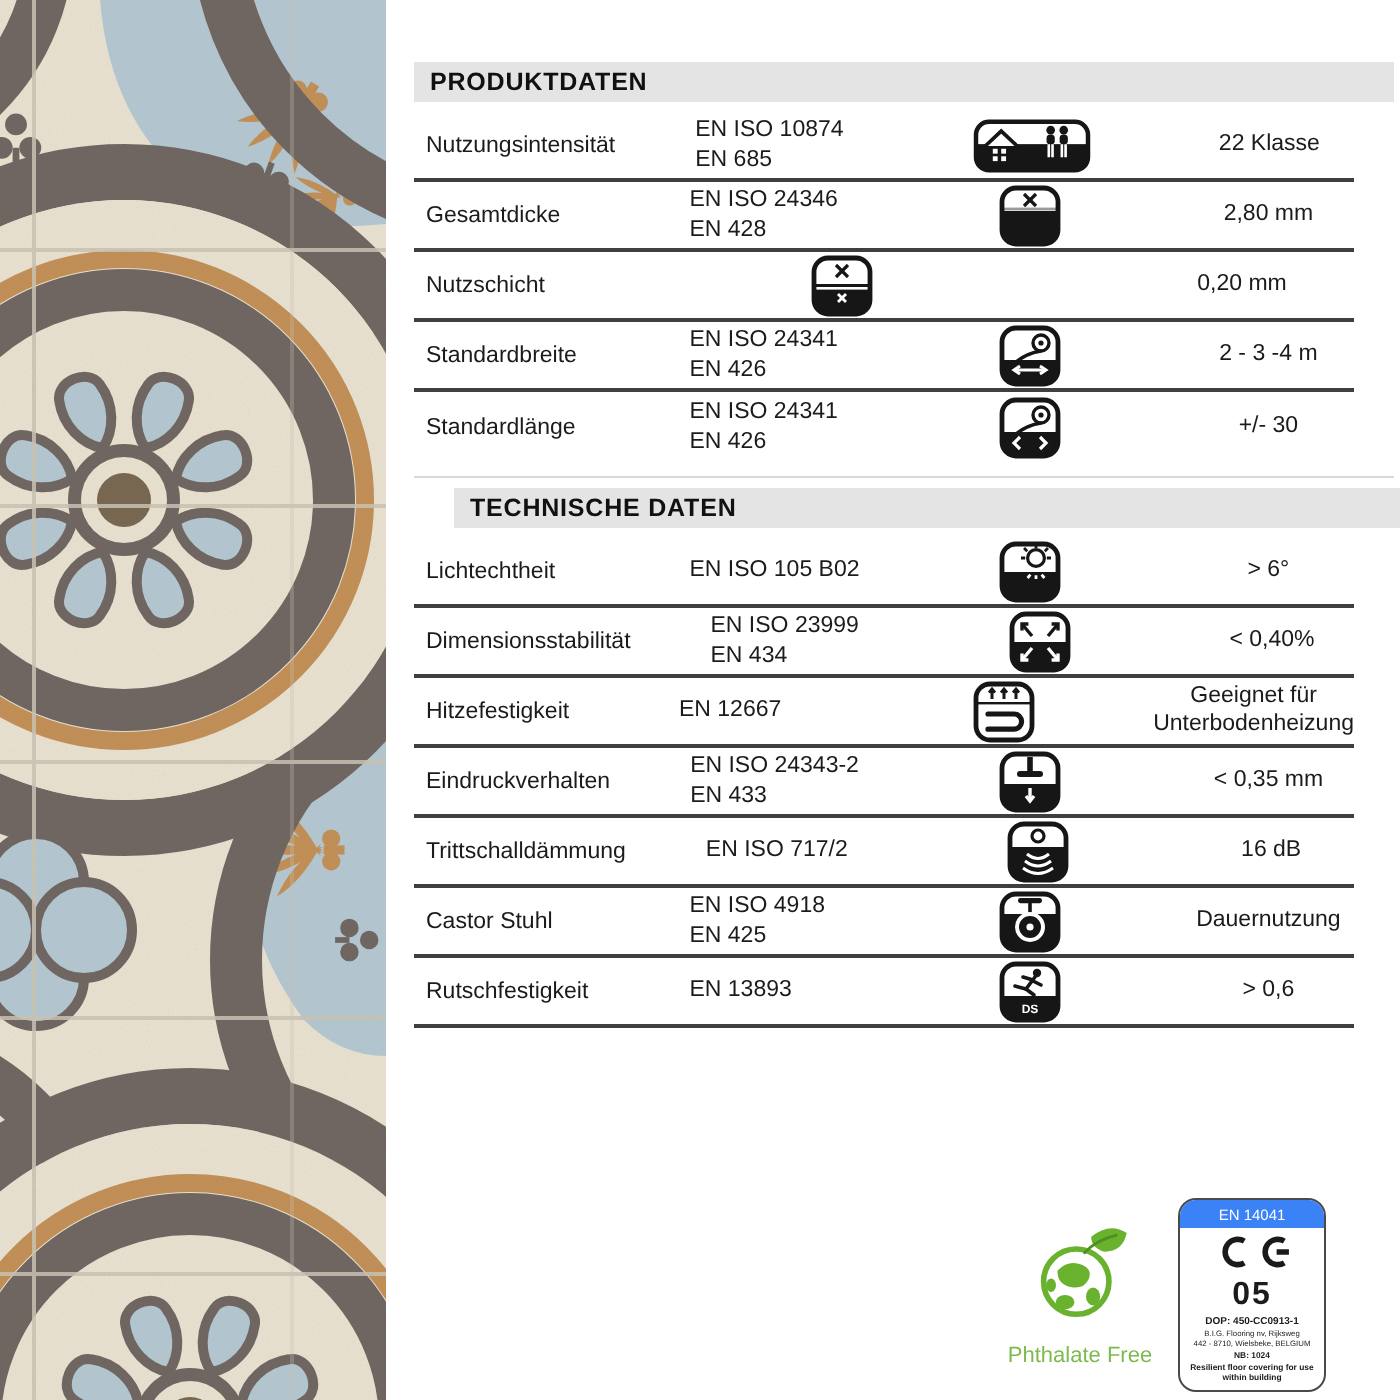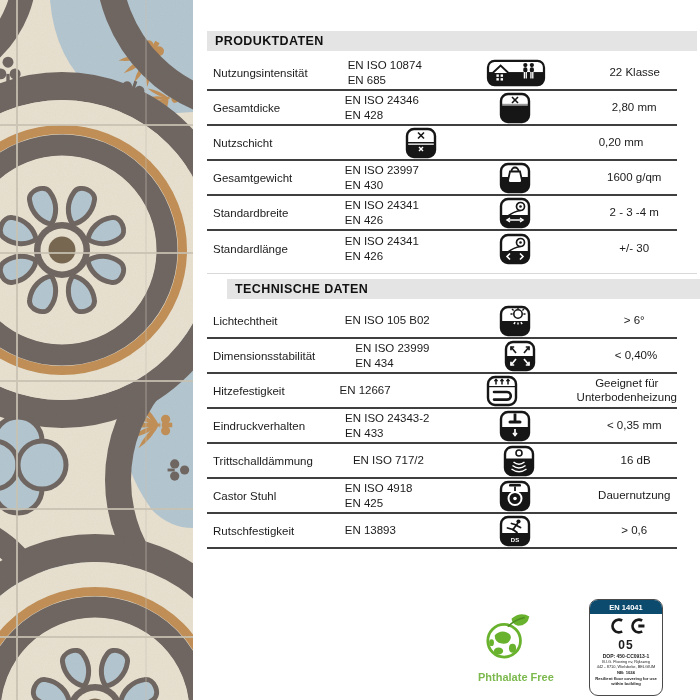--- a/index.html
+++ b/index.html
@@ -13,27 +13,27 @@
   .row{display:flex;align-items:center;height:35px;box-sizing:border-box;
        border-bottom:2px solid #3f3f3f;padding-left:6px;gap:40px;}
   .row.last{border-bottom:none;}
   .c-label{width:120px;font-size:11.5px;}
   .c-std{width:122px;font-size:11.5px;line-height:1.22;white-space:pre-line;}
   .c-icon{width:96px;display:flex;justify-content:center;align-items:center;}
   .c-value{margin-left:auto;width:112px;text-align:center;font-size:11.5px;
            line-height:1.2;white-space:pre-line;}
   .section-divider{border-top:1px solid #D9D9D9;width:490px;margin-top:7px;}
   .bar2{margin-top:5px;margin-left:20px;}
-  .phthalate{position:absolute;left:478px;top:610px;width:124px;font-weight:bold;}
+  .phthalate{position:absolute;left:478px;top:610px;width:124px;text-align:center;}
   .phthalate-text{font-size:11px;color:#7CB94E;margin-top:1px;}
   .ce-card{position:absolute;left:589px;top:599px;width:74px;height:97px;box-sizing:border-box;
            border:1.5px solid #4a4a4a;border-radius:9px;background:#fff;overflow:hidden;
            text-align:center;}
-  .ce-head{background:#0c4a6e;color:#fff;font-size:7.5px;font-weight:bold;padding:2.5px 0;}
-  .ce-year{font-size:12px;font-weight:bold;letter-spacing:1px;margin-top:-1px;}
+  .ce-head{background:#3b82f6;color:#fff;font-size:7.5px;font-weight:normal;padding:2.5px 0;}
+  .ce-year{font-size:16px;font-weight:bold;letter-spacing:1px;margin-top:-1px;}
   .ce-dop{font-size:5px;font-weight:bold;margin-top:1px;}
   .ce-addr{font-size:3.9px;line-height:1.2;white-space:pre-line;margin-top:1px;color:#222;}
   .ce-nb{font-size:4.2px;font-weight:bold;margin-top:1px;}
   .ce-desc{font-size:4.2px;font-weight:bold;line-height:1.2;white-space:pre-line;margin-top:1px;}
 </style>
 </head>
 <body>
 
 <div class="page">
 
@@ -225,42 +225,20 @@
                   <line x1="14" y1="20" x2="18" y2="24"></line>
                   <line x1="18" y1="20" x2="14" y2="24"></line>
                 </g>
             </g>
             <rect x="2" y="2" width="28" height="28" rx="7" fill="none" stroke="#161616" stroke-width="2.4"></rect>
           </svg>
         </div>
         <div class="c-value">0,20 mm</div>
       </div>
 
-      <div class="row">
-        <div class="c-label">Gesamtgewicht</div>
-        <div class="c-std">EN ISO 23997
-EN 430</div>
-        <div class="c-icon">
-          <svg width="32" height="32" viewBox="0 0 32 32">
-            <defs>
-                <clipPath id="c4">
-                  <rect x="2" y="2" width="28" height="28" rx="7"></rect>
-                </clipPath>
-              </defs>
-            <g clip-path="url(#c4)">
-              <rect x="2" y="2" width="28" height="28" fill="#fff"></rect>
-              <rect x="2" y="15" width="28" height="15" fill="#161616"></rect>
-              <path d="M12.5,9 A3.5,3.5 0 0 1 19.5,9" fill="none" stroke="#161616" stroke-width="1.8"></path>
-              <path d="M11,9.5 H21 L23,18.5 A2.5,2.5 0 0 1 20.5,21 H11.5 A2.5,2.5 0 0 1 9,18.5 Z" fill="#fff" stroke="#161616" stroke-width="1.8"></path>
-            </g>
-            <rect x="2" y="2" width="28" height="28" rx="7" fill="none" stroke="#161616" stroke-width="2.4"></rect>
-          </svg>
-        </div>
-        <div class="c-value">1600 g/qm</div>
-      </div>
 
       <div class="row">
         <div class="c-label">Standardbreite</div>
         <div class="c-std">EN ISO 24341
 EN 426</div>
         <div class="c-icon">
           <svg width="32" height="32" viewBox="0 0 32 32">
             <defs>
                 <clipPath id="c5">
                   <rect x="2" y="2" width="28" height="28" rx="7"></rect>

